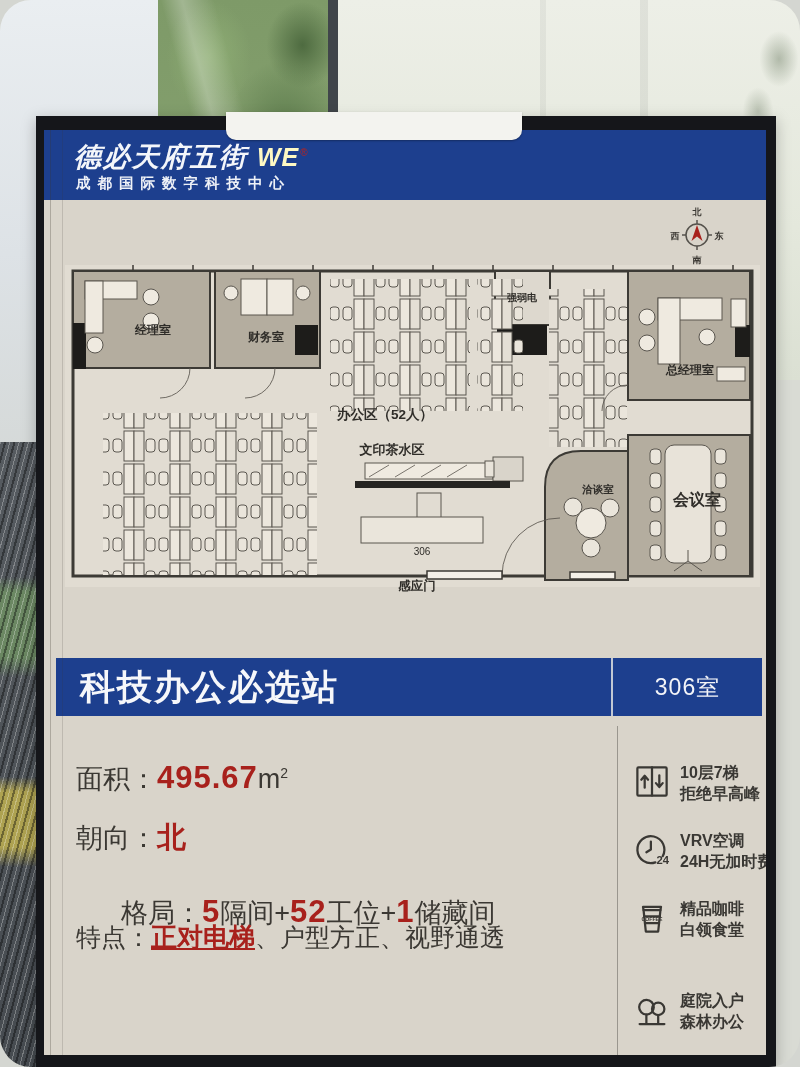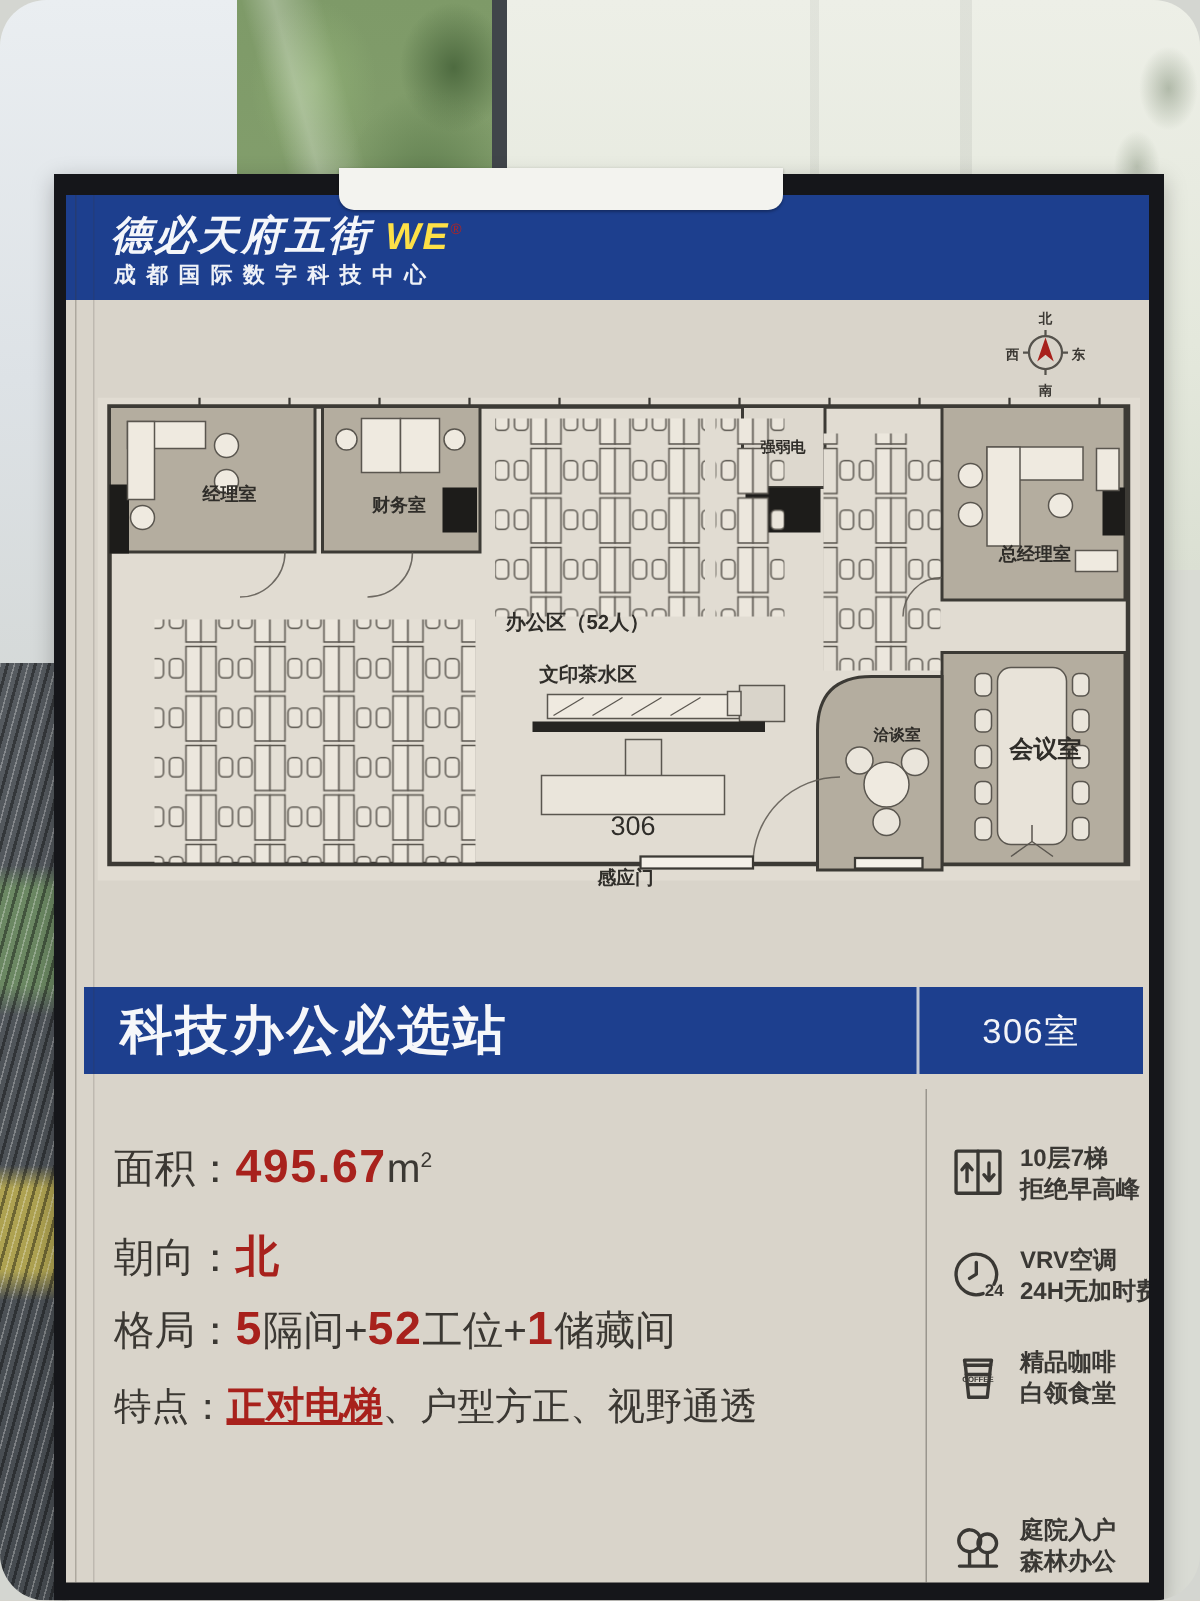--- a/index.html
+++ b/index.html
@@ -41,21 +41,21 @@
     box-shadow:0 4px 14px rgba(0,0,0,0.25); }
   .poster-face { left:8px; top:14px; width:722px; height:925px; background:#d9d4ca; position:absolute; overflow:hidden; }
   .clip { left:226px; top:112px; width:296px; height:28px; background:#f3f3ef; border-radius:0 0 10px 10px;
     box-shadow:0 1px 2px rgba(0,0,0,0.3); z-index:5; }
   .seam { top:0; width:1px; height:925px; background:rgba(60,55,48,0.28); z-index:4; }
 
   
   .header-band { left:0; top:0; width:722px; height:70px; background:#1d3f8e; }
   .brand-row { left:30px; top:9px; height:32px; display:flex; align-items:baseline; position:absolute; }
   .brand-main { color:#f4f6fa; font-size:27px; font-weight:bold; font-style:italic; letter-spacing:2px; }
-  .brand-we { color:#fde047; font-size:25px; font-weight:bold; font-style:italic; margin-left:9px; letter-spacing:1px; }
+  .brand-we { color:#fef9c3; font-size:25px; font-weight:bold; font-style:italic; margin-left:9px; letter-spacing:1px; }
   .brand-reg { color:#b6241f; font-size:10px; margin-left:1px; position:relative; top:-10px; }
   .brand-sub { left:32px; top:44px; color:#eef1f7; font-size:14.5px; font-weight:bold; letter-spacing:7px; position:absolute; }
 
   
   .compass { left:621px; top:71px; width:64px; height:64px; }
   .compass text { font-family:"Liberation Sans",sans-serif; font-size:9px; fill:#3b3833; font-weight:bold; }
 
   
   .plan { left:21px; top:135px; width:695px; height:335px; }
   .plan-label { position:absolute; transform:translate(-50%,-50%); white-space:nowrap;
@@ -237,36 +237,36 @@
       </div>
 
       <div class="plan-label" style="left:109px; top:200px; font-size:12px;">经理室</div>
       <div class="plan-label" style="left:222px; top:207px; font-size:12px;">财务室</div>
       <div class="plan-label" style="left:478px; top:168px; font-size:10px;">强弱电</div>
       <div class="plan-label" style="left:646px; top:240px; font-size:12px;">总经理室</div>
       <div class="plan-label" style="left:653px; top:370px; font-size:16px;">会议室</div>
       <div class="plan-label" style="left:554px; top:360px; font-size:10.5px;">洽谈室</div>
       <div class="plan-label" style="left:341px; top:285px; font-size:13.5px;">办公区（52人）</div>
       <div class="plan-label" style="left:348px; top:320px; font-size:13px;">文印茶水区</div>
-      <div class="plan-label" style="left:378px; top:421px; font-size:18px; font-weight:normal;">306</div>
+      <div class="plan-label" style="left:378px; top:421px; font-size:10px; font-weight:normal;">306</div>
       <div class="plan-label" style="left:373px; top:456px; font-size:12.5px;">感应门</div>
 
       <div class="abs banner">
         <div class="banner-title">科技办公必选站</div>
         <div class="banner-divider"></div>
         <div class="banner-room">306室</div>
       </div>
 
       <div class="spec" style="top:630px;">
         <span class="lab">面积：</span><span class="red big">495.67</span><span>m</span><sup>2</sup>
       </div>
       <div class="spec" style="top:688px;">
         <span class="lab">朝向：</span><span class="red" style="font-size:29px;">北</span>
       </div>
-      <div class="spec" style="top:738px;">
+      <div class="spec" style="top:764px;margin-left:45px;">
         <span class="lab">格局：</span><span class="red big">5</span><span>隔间+</span><span class="red big">52</span><span>工位+</span><span class="red big">1</span><span>储藏间</span>
       </div>
       <div class="spec feat" style="top:790px;">
         <span class="lab">特点：</span><span class="red">正对电梯</span><span>、户型方正、视野通透</span>
       </div>
 
       <div class="abs v-divider"></div>
 
       <div class="amenity" style="top:632px;">
         <div class="ic">
@@ -305,21 +305,21 @@
             <path class="stroke" d="M9 14.5 H23 M9.8 20.5 H22.2"></path>
             <text x="16" y="19" font-size="4.6" text-anchor="middle">COFFEE</text>
           </svg>
         </div>
         <div class="tx">
           <div>精品咖啡</div>
           <div>白领食堂</div>
         </div>
       </div>
 
-      <div class="amenity" style="top:880px;">
+      <div class="amenity" style="top:860px;">
         <div class="ic">
           <svg viewBox="0 0 32 32">
             <path class="stroke" d="M11 20 a6.5 6.5 0 1 1 0.2 -13 a6.5 6.5 0 0 1 -0.2 13"></path>
             <circle class="stroke" cx="21.5" cy="15" r="5.5"></circle>
             <path class="stroke" d="M11 20 V28 M21.5 20.5 V28 M5 28.5 H27"></path>
           </svg>
         </div>
         <div class="tx">
           <div>庭院入户</div>
           <div>森林办公</div>

